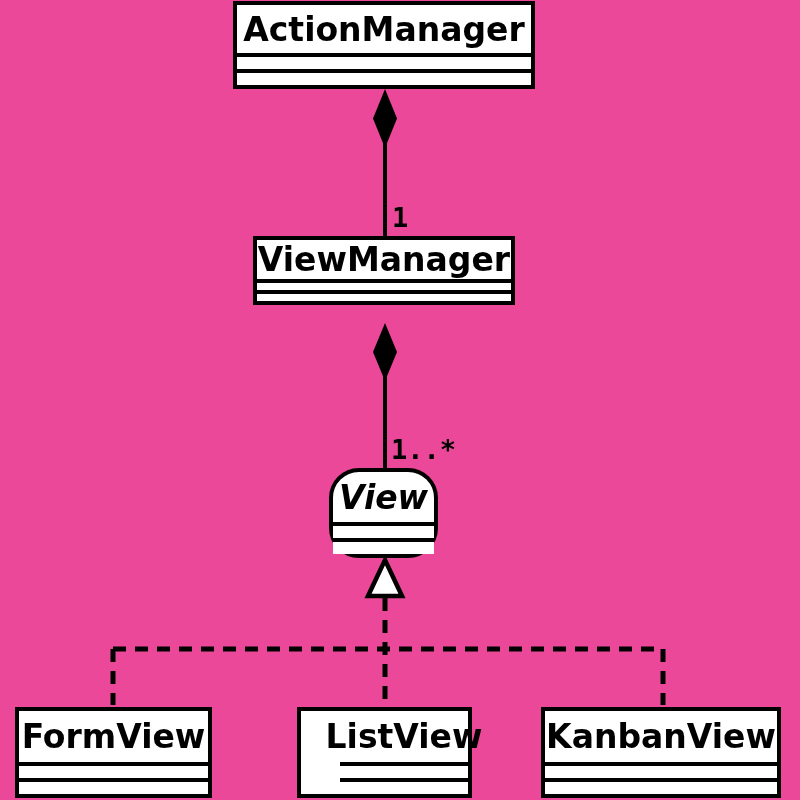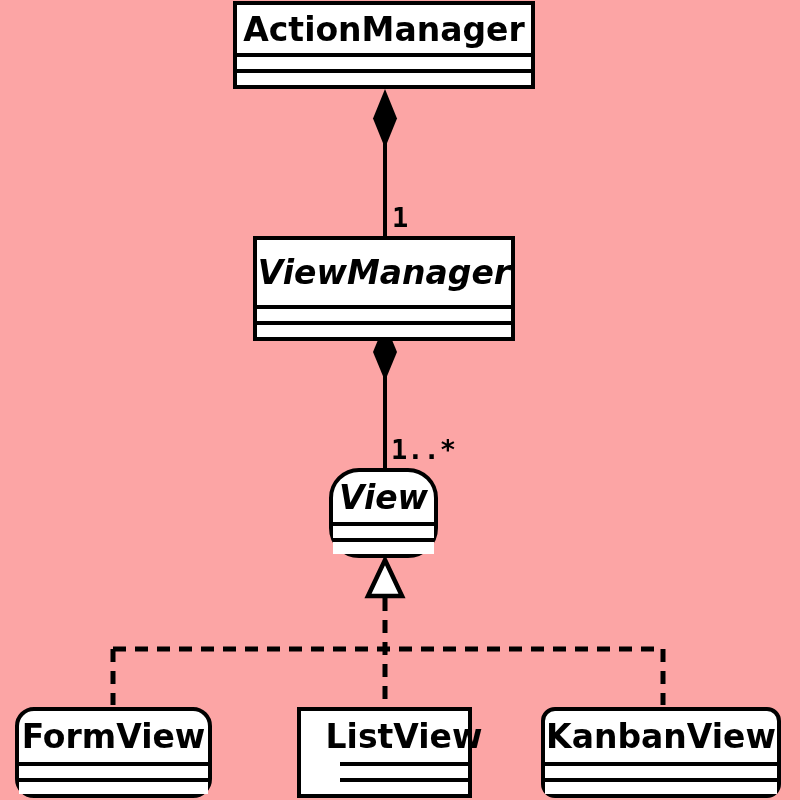--- a/index.html
+++ b/index.html
@@ -1,21 +1,21 @@
 <!DOCTYPE html>
 <html><head>
 <meta charset="utf-8">
 <style>
   html, body { margin: 0; padding: 0; }
   body { background: #ffffff; }
   .stage {
     position: relative;
     width: 800px;
     height: 800px;
-    background: #fca5a5;
+    background: #ec4899;
     overflow: hidden;
     font-family: "DejaVu Sans", sans-serif;
   }
   .connector-layer {
     position: absolute;
     left: 0; top: 0;
     width: 800px; height: 800px;
   }
   .uml-class {
     position: absolute;
@@ -46,25 +46,25 @@
     position: absolute;
     font-family: "DejaVu Sans Mono", monospace;
     font-weight: bold;
     font-size: 27px;
     color: #000000;
     line-height: 1;
     white-space: nowrap;
   }
   
   #box-actionmanager { left: 233px; top: 1px;   width: 302px; height: 88px; }
-  #box-viewmanager   { left: 253px; top: 236px; width: 262px; height: 105px; font-style: italic; }
+  #box-viewmanager   { left: 253px; top: 236px; width: 262px; height: 69px; }
   #box-view          { left: 329px; top: 468px; width: 109px; height: 90px; border-radius: 30px; }
-  #box-formview      { left: 15px;  top: 707px; width: 197px; height: 91px; border-radius: 19px; }
+  #box-formview      { left: 15px;  top: 707px; width: 197px; height: 91px; }
   #box-listview      { left: 297px; top: 707px; width: 175px; height: 91px; padding-left: 39px; }
-  #box-kanbanview    { left: 541px; top: 707px; width: 240px; height: 91px; border-radius: 14px; }
+  #box-kanbanview    { left: 541px; top: 707px; width: 240px; height: 91px; }
   #mult-1    { left: 392px; top: 204px; }
   #mult-many { left: 391px; top: 436px; }
 </style>
 </head>
 <body>
 
 <div class="stage">
 
   <svg class="connector-layer" width="800" height="800" viewBox="0 0 800 800" xmlns="http://www.w3.org/2000/svg">
 

